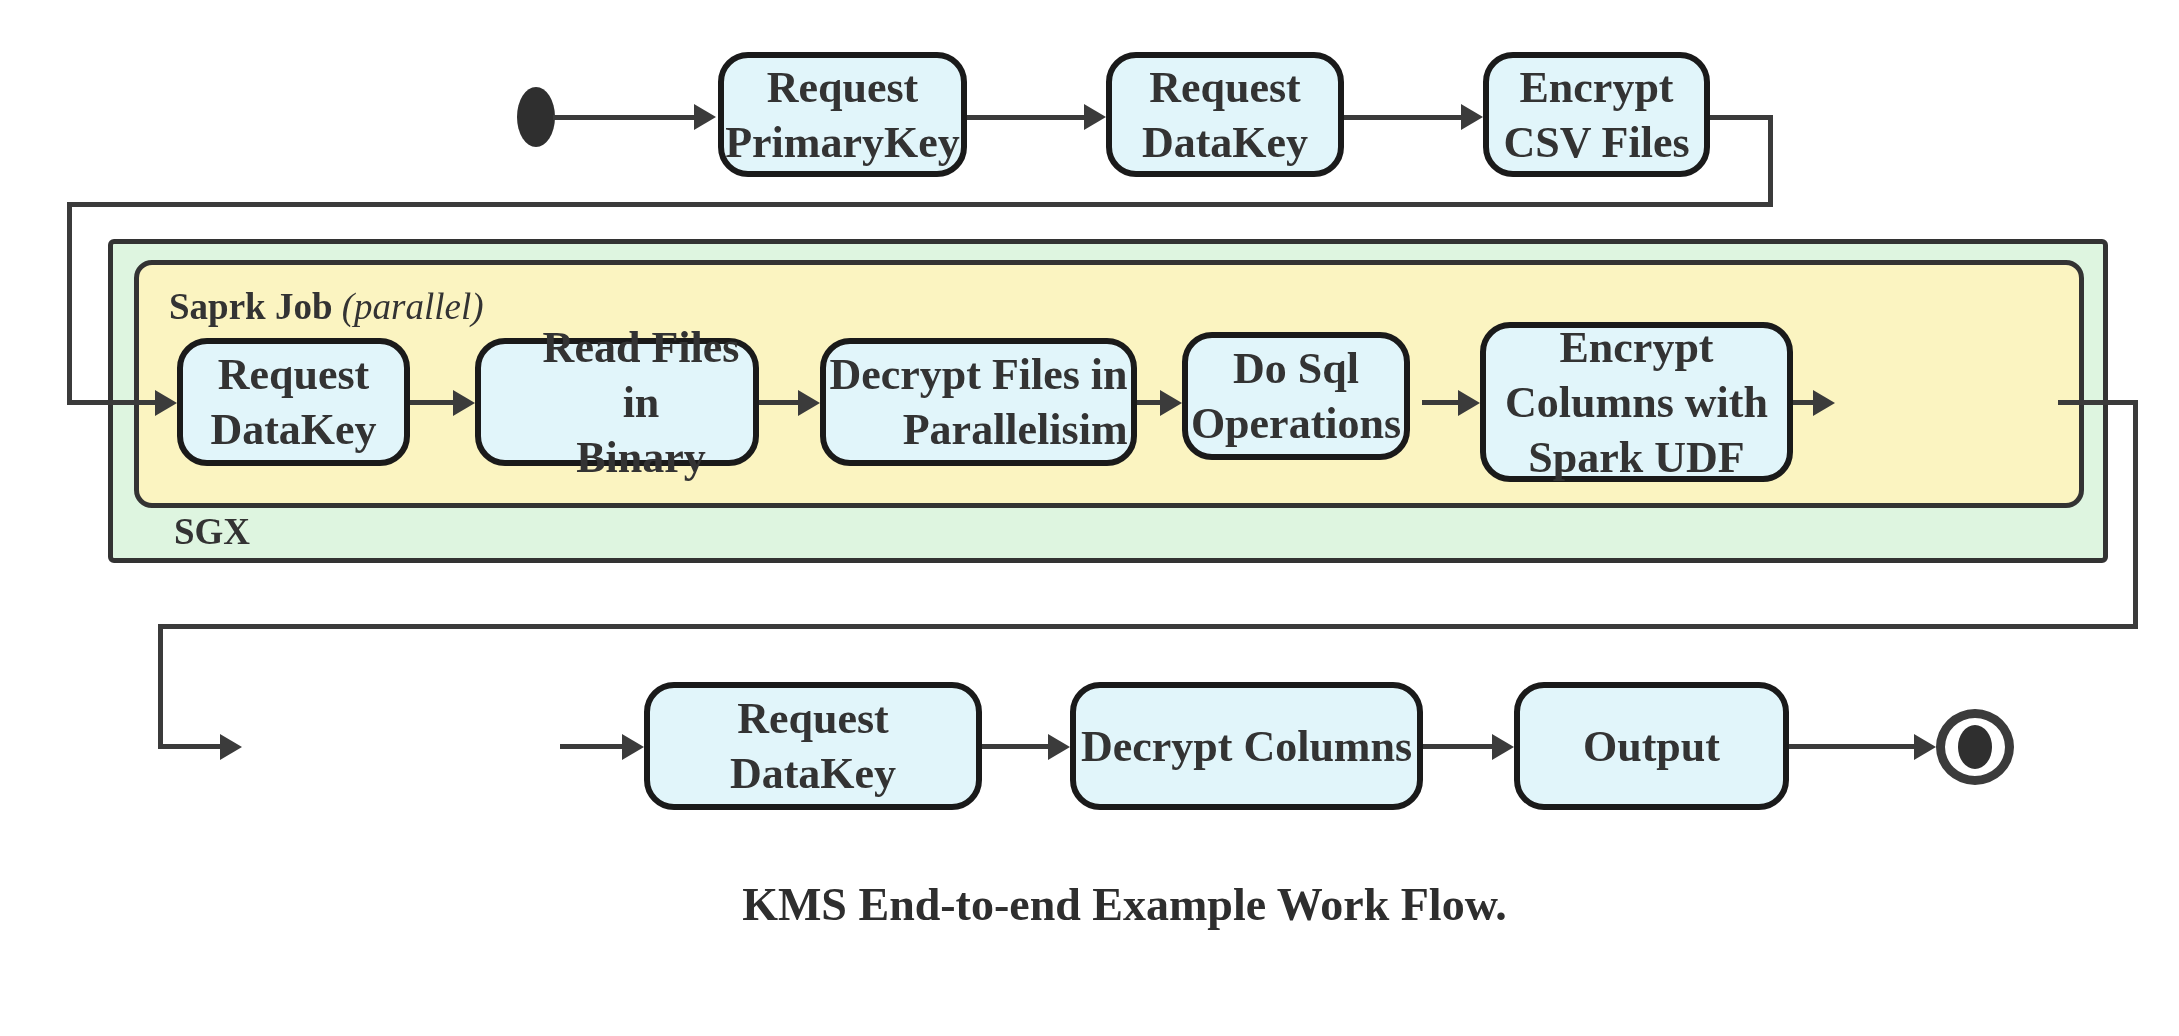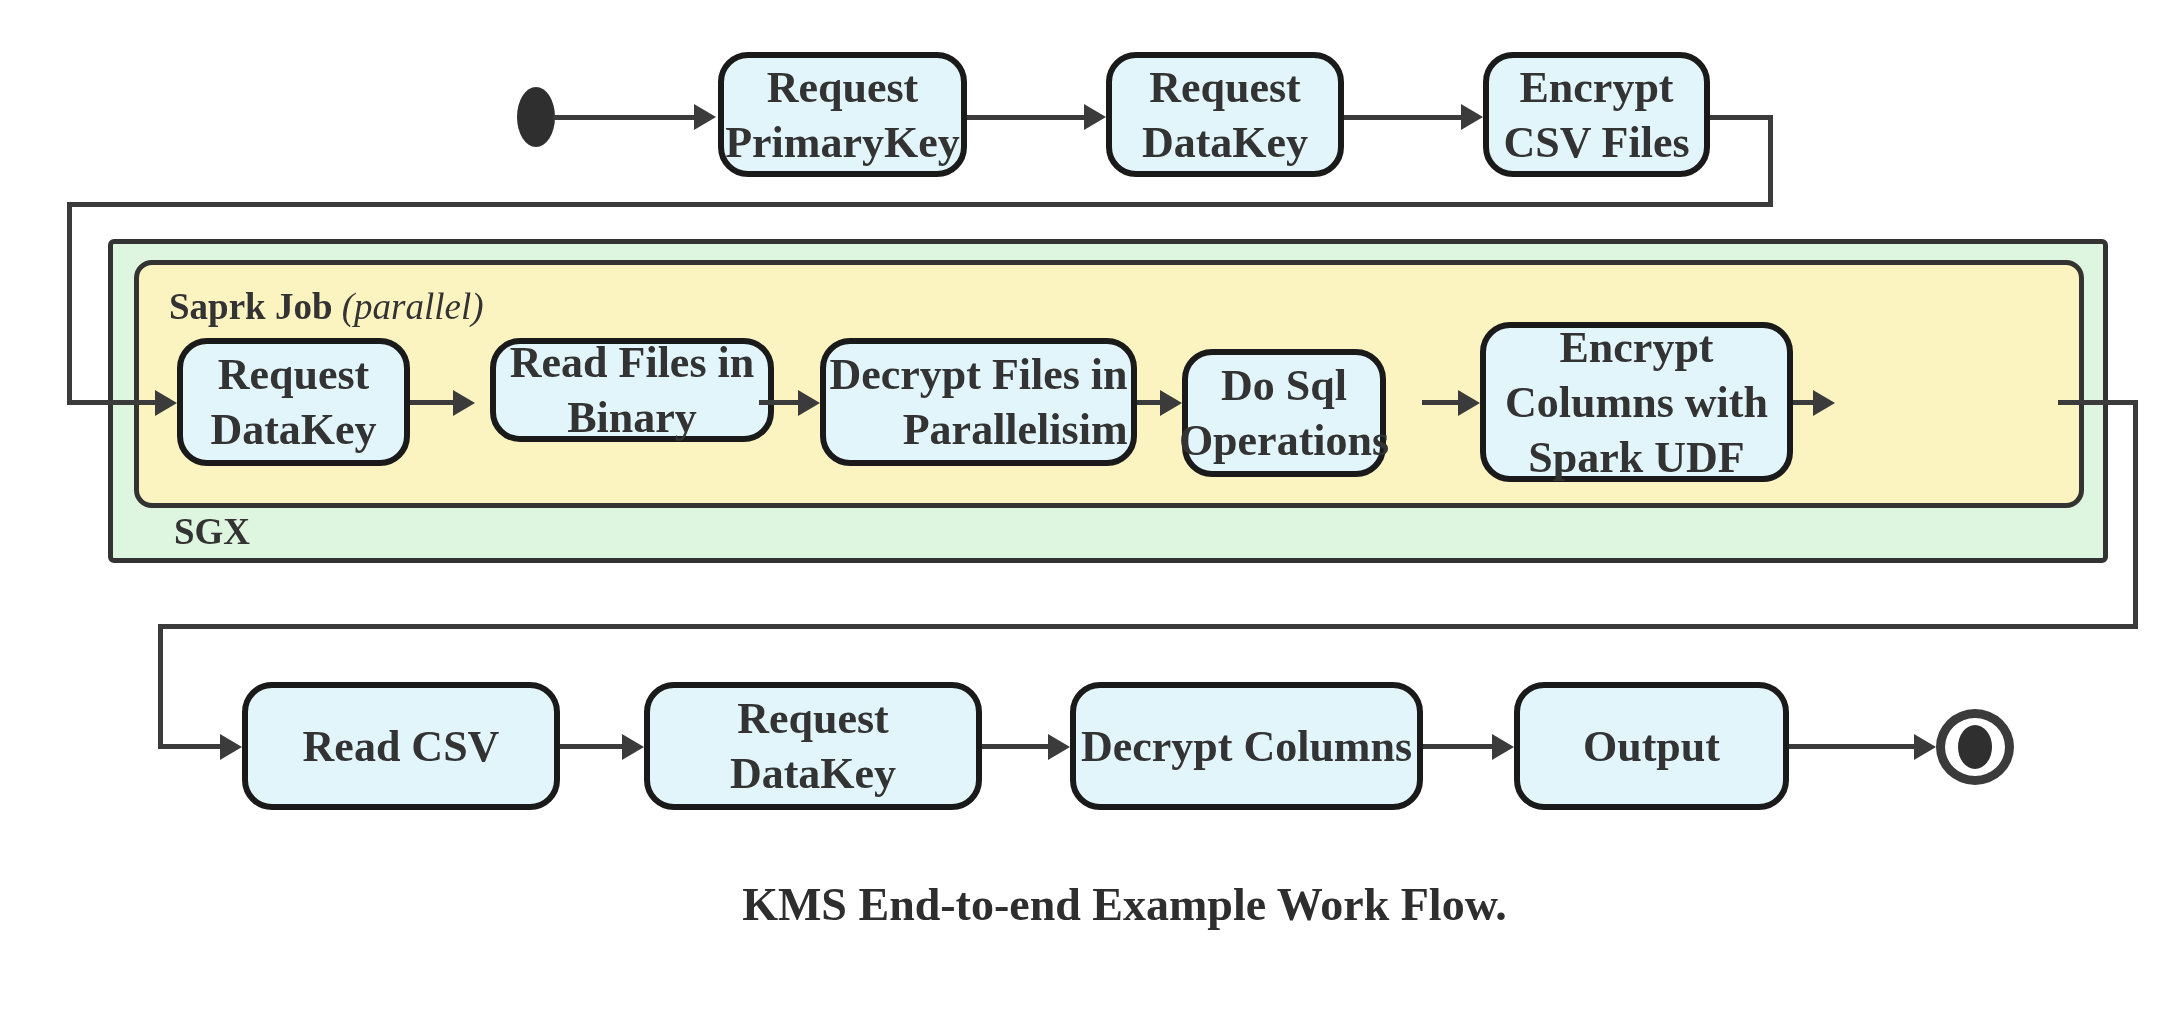--- a/index.html
+++ b/index.html
@@ -94,31 +94,30 @@
 
   <div class="node" style="left:718px;top:52px;width:249px;height:125px;">Request
 PrimaryKey</div>
   <div class="node" style="left:1106px;top:52px;width:238px;height:125px;">Request
 DataKey</div>
   <div class="node" style="left:1483px;top:52px;width:227px;height:125px;">Encrypt
 CSV Files</div>
 
   <div class="node" style="left:177px;top:338px;width:233px;height:128px;">Request
 DataKey</div>
-  <div class="node" style="left:490px;top:338px;width:284px;height:104px;">Read Files in
+  <div class="node" style="left:475px;top:338px;width:284px;height:128px;padding-left:48px;">Read Files in
 Binary</div>
   <div class="node" style="left:820px;top:338px;width:317px;height:128px;text-align:right;">Decrypt Files in
 Parallelisim</div>
-  <div class="node" style="left:1182px;top:349px;width:204px;height:128px;">Do Sql
+  <div class="node" style="left:1182px;top:332px;width:228px;height:128px;">Do Sql
 Operations</div>
   <div class="node" style="left:1480px;top:322px;width:313px;height:160px;">Encrypt
 Columns with
 Spark UDF</div>
 
-  <div class="node" style="left:242px;top:682px;width:318px;height:128px;">Read CSV</div>
   <div class="node" style="left:644px;top:682px;width:338px;height:128px;">Request DataKey</div>
   <div class="node" style="left:1070px;top:682px;width:353px;height:128px;">Decrypt Columns</div>
   <div class="node" style="left:1514px;top:682px;width:275px;height:128px;">Output</div>
 
   <div class="end-ring">
     <div class="end-dot"></div>
   </div>
 
   <div>
     <div class="seg h-seg" style="left:553px;top:115px;width:141px;"></div>

